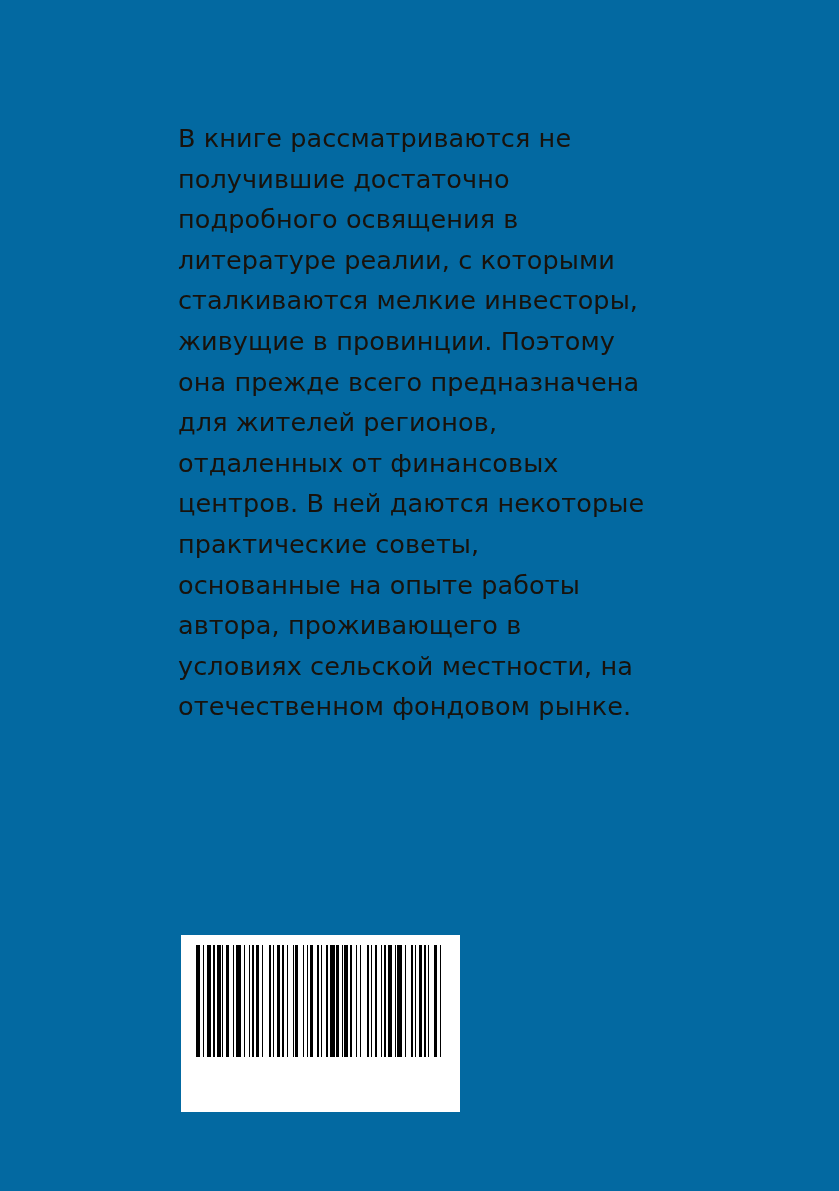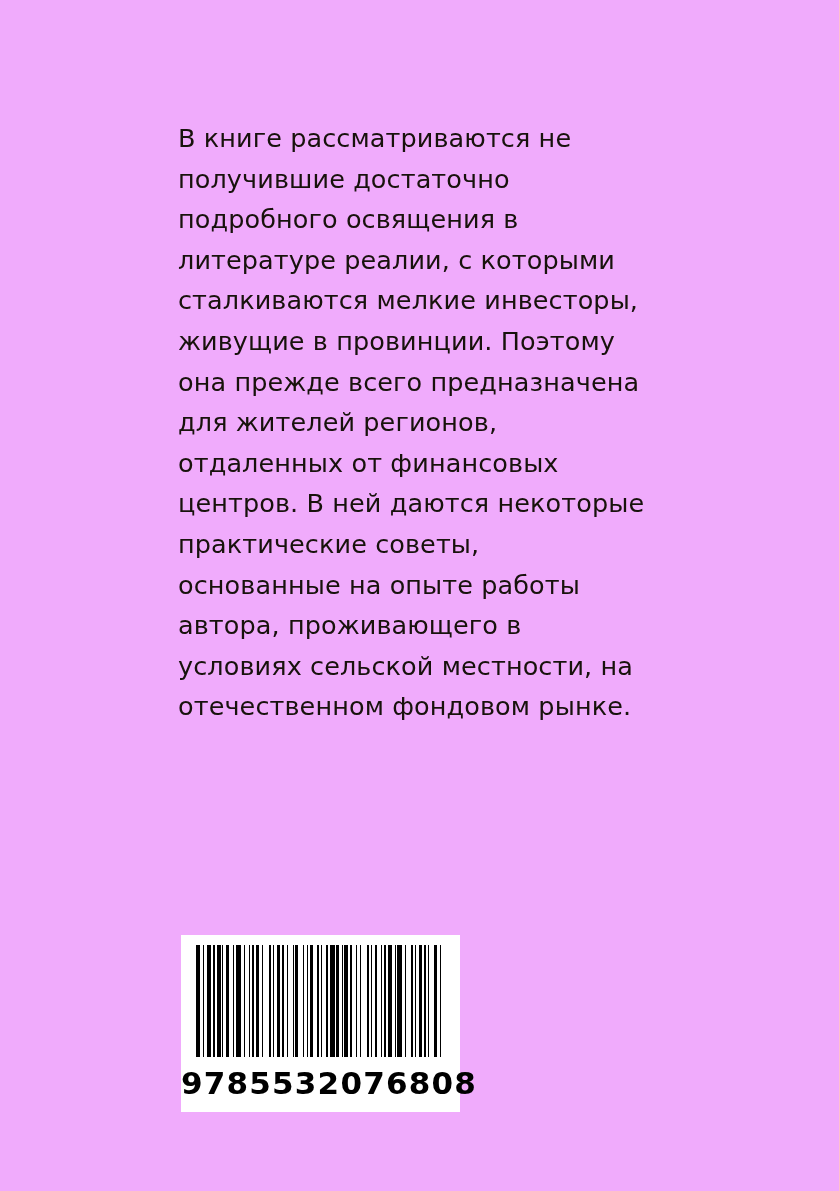--- a/index.html
+++ b/index.html
@@ -10,21 +10,21 @@
     width: 839px;
     height: 1191px;
     background: #dd9760;
     font-family: "DejaVu Sans", sans-serif;
     overflow: hidden;
     position: relative;
   }
   .page {
     position: absolute;
     inset: 0;
-    background: #f0abfc;
+    background: #0369a1;
   }
   .blurb {
     position: absolute;
     left: 178px;
     top: 118px;
     width: 472px;
     color: #18120c;
     font-family: "DejaVu Sans", sans-serif;
     font-size: 25.5px;
     line-height: 40.6px;
@@ -117,16 +117,15 @@
         <span style="left: 201.319px; width: 4.89787px; background: rgb(0, 0, 0);"></span>
         <span style="left: 209.266px; width: 1px; background: rgb(0, 0, 0);"></span>
         <span style="left: 214.564px; width: 2.24894px; background: rgb(0, 0, 0);"></span>
         <span style="left: 218.537px; width: 1px; background: rgb(0, 0, 0);"></span>
         <span style="left: 222.511px; width: 3.5734px; background: rgb(0, 0, 0);"></span>
         <span style="left: 227.809px; width: 2.24894px; background: rgb(0, 0, 0);"></span>
         <span style="left: 231.782px; width: 1px; background: rgb(0, 0, 0);"></span>
         <span style="left: 238.404px; width: 2.24894px; background: rgb(0, 0, 0);"></span>
         <span style="left: 243.702px; width: 1px; background: rgb(0, 0, 0);"></span>
       </div>
-    <div class="barcode-digits">9785532076808</div>
   </div>
 
 </div>
 
 </body></html>

